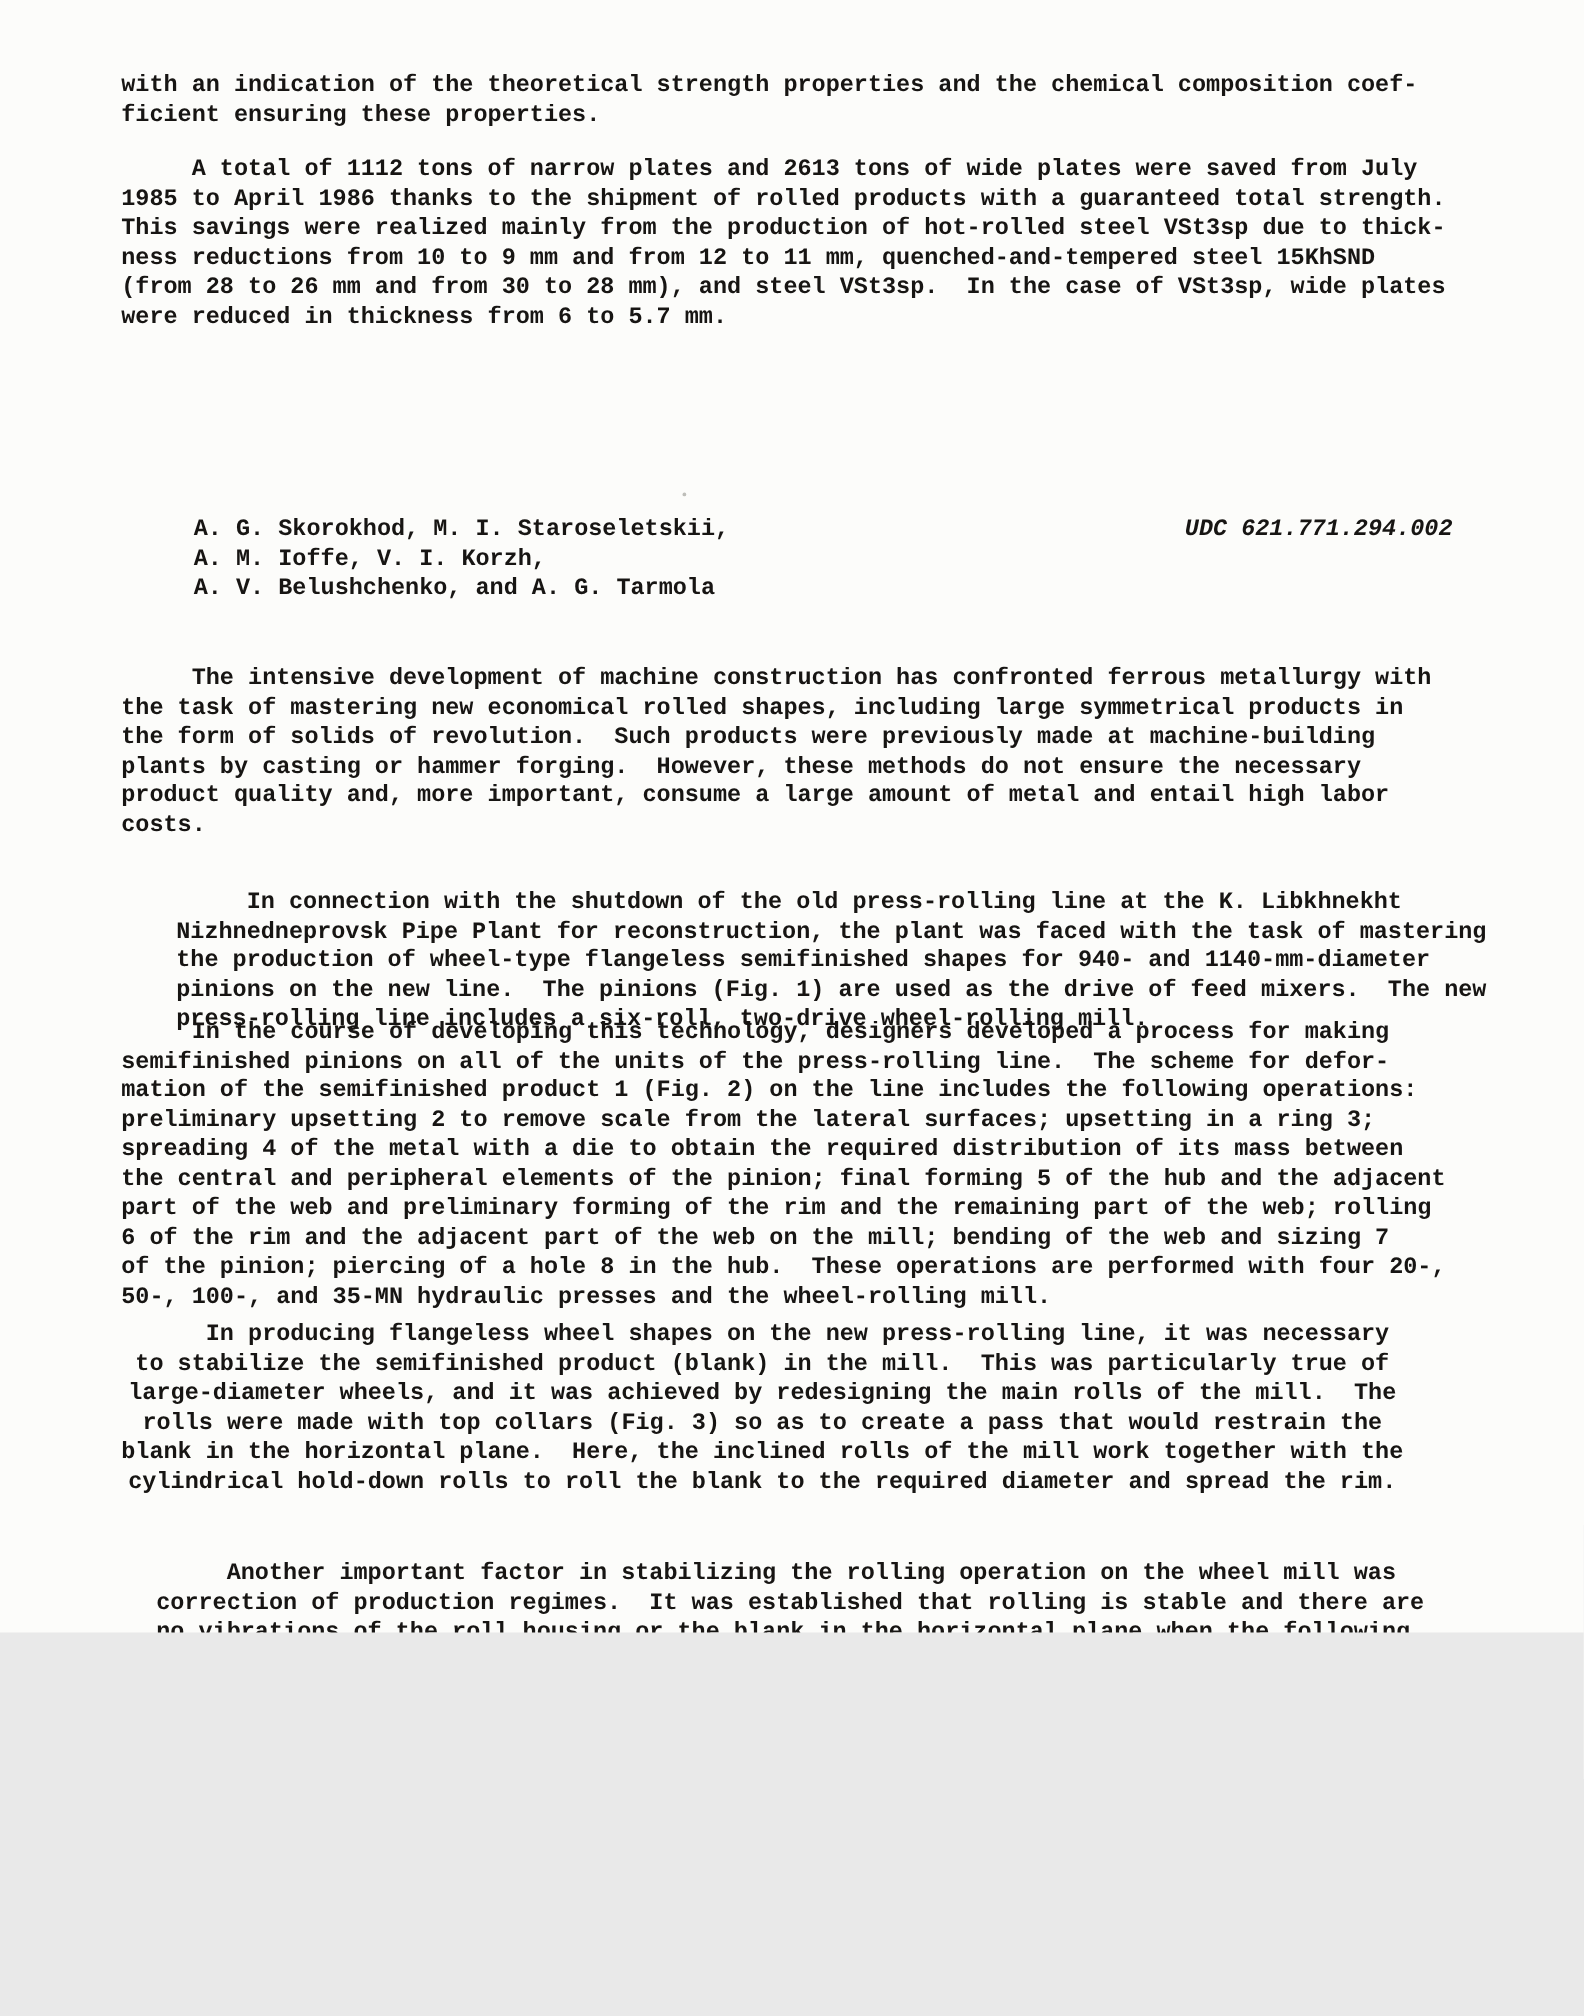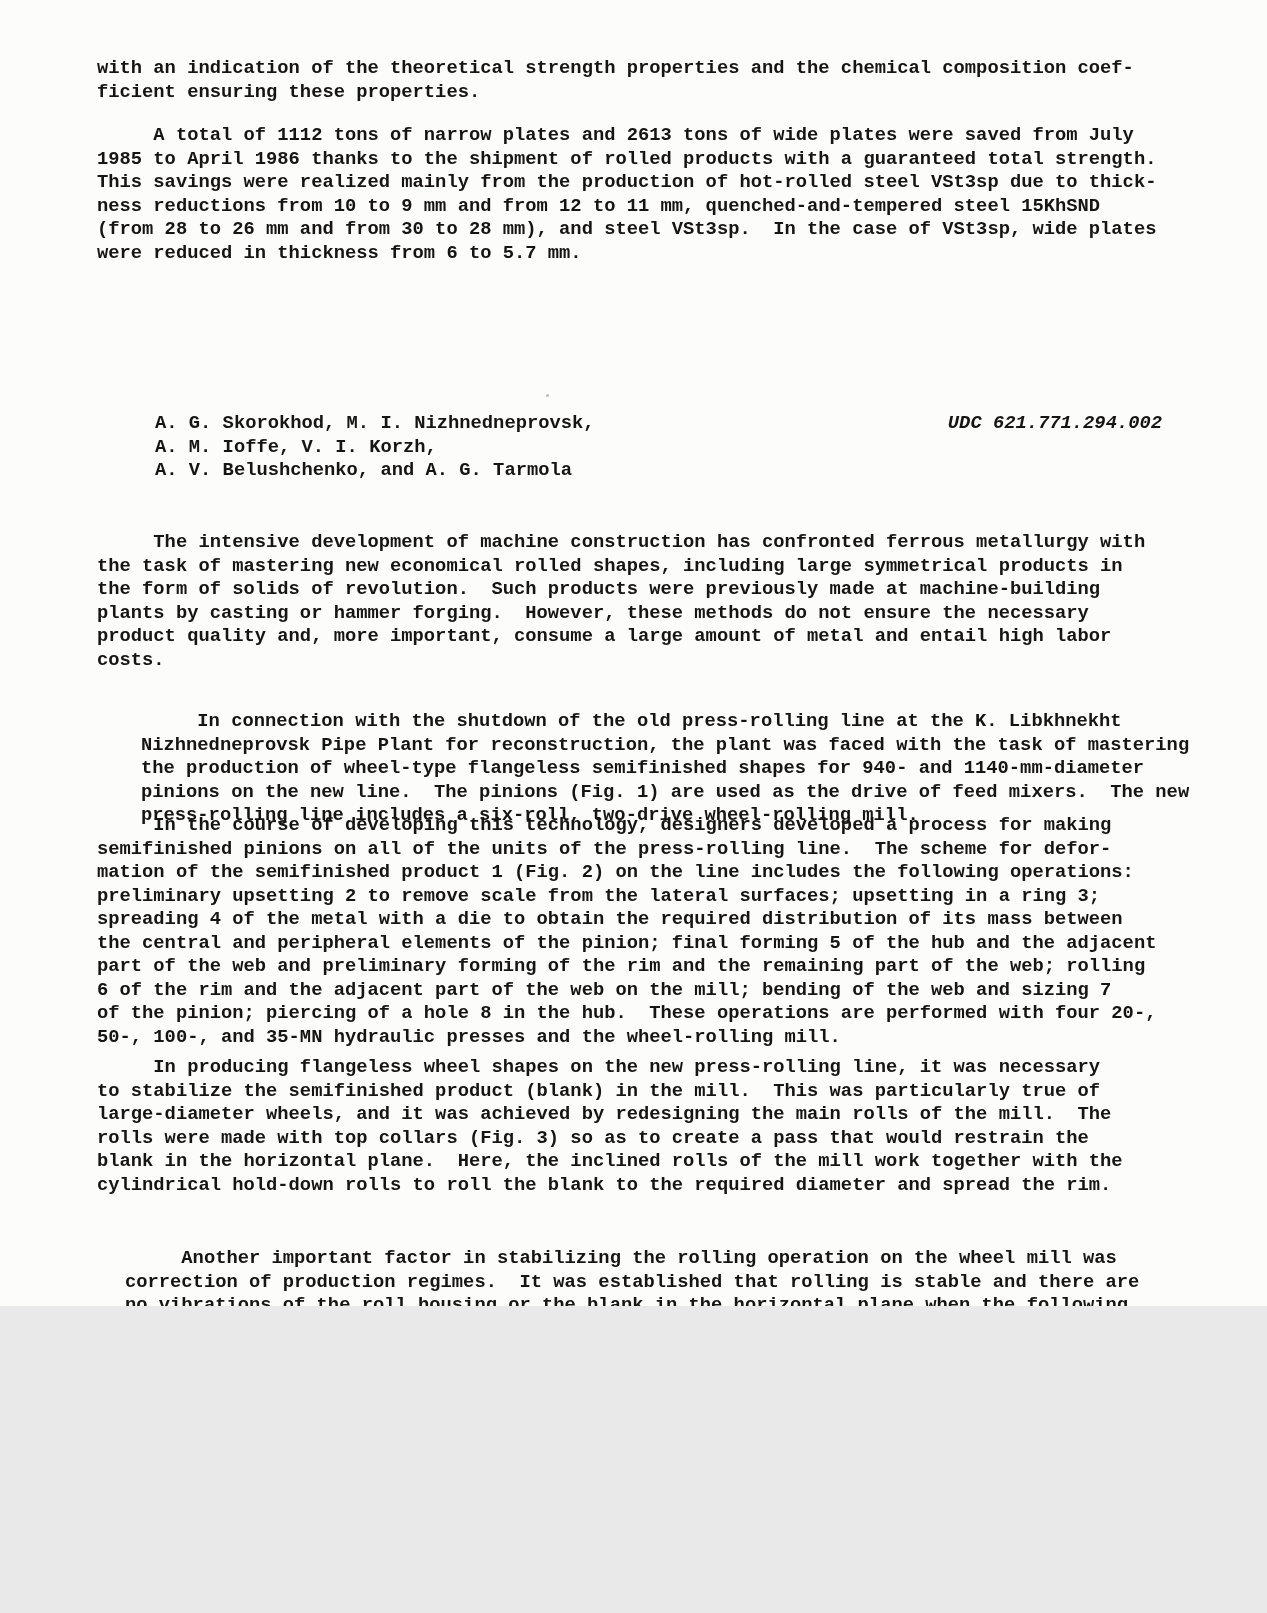--- a/index.html
+++ b/index.html
@@ -23,21 +23,21 @@
     letter-spacing: 0;
   }
   #cont-para-1 { top: 57px; }
   #cont-para-2 { top: 124px; }
   #article-title { top: 330px; line-height: 34px; }
   #author-list { top: 412px; left: 155px; }
   #udc-number { top: 412px; left: auto; right: 105px; font-style: italic; }
   #body-para-1 { top: 531px; }
   #body-para-2 { top: 710px; margin-left: 44px; }
   #body-para-3 { top: 814px; }
-  #body-para-4 { top: 1056px; }
+  #body-para-4 { top: 1056px; text-align: center; }
   #body-para-5 { top: 1247px; margin-left: 28px; }
   #footnote-divider {
     position: absolute;
     left: 92px; top: 1414px;
     width: 1068px; height: 4px;
     background: #1b1916;
     transform: rotate(-0.08deg);
   }
   #footnote { top: 1422px; }
   #page-footer {
@@ -68,21 +68,21 @@
 ficient ensuring these properties.</div>
 
   <div class="tw" id="cont-para-2">     A total of 1112 tons of narrow plates and 2613 tons of wide plates were saved from July
 1985 to April 1986 thanks to the shipment of rolled products with a guaranteed total strength.
 This savings were realized mainly from the production of hot-rolled steel VSt3sp due to thick-
 ness reductions from 10 to 9 mm and from 12 to 11 mm, quenched-and-tempered steel 15KhSND
 (from 28 to 26 mm and from 30 to 28 mm), and steel VSt3sp.  In the case of VSt3sp, wide plates
 were reduced in thickness from 6 to 5.7 mm.</div>
 
 
-  <div class="tw" id="author-list">A. G. Skorokhod, M. I. Nizhnedneprovsk,
+  <div class="tw" id="author-list">A. G. Skorokhod, M. I. Staroseletskii,
 A. M. Ioffe, V. I. Korzh,
 A. V. Belushchenko, and A. G. Tarmola</div>
 
   <div class="tw" id="udc-number">UDC 621.771.294.002</div>
 
   <div class="tw" id="body-para-1">     The intensive development of machine construction has confronted ferrous metallurgy with
 the task of mastering new economical rolled shapes, including large symmetrical products in
 the form of solids of revolution.  Such products were previously made at machine-building
 plants by casting or hammer forging.  However, these methods do not ensure the necessary
 product quality and, more important, consume a large amount of metal and entail high labor

